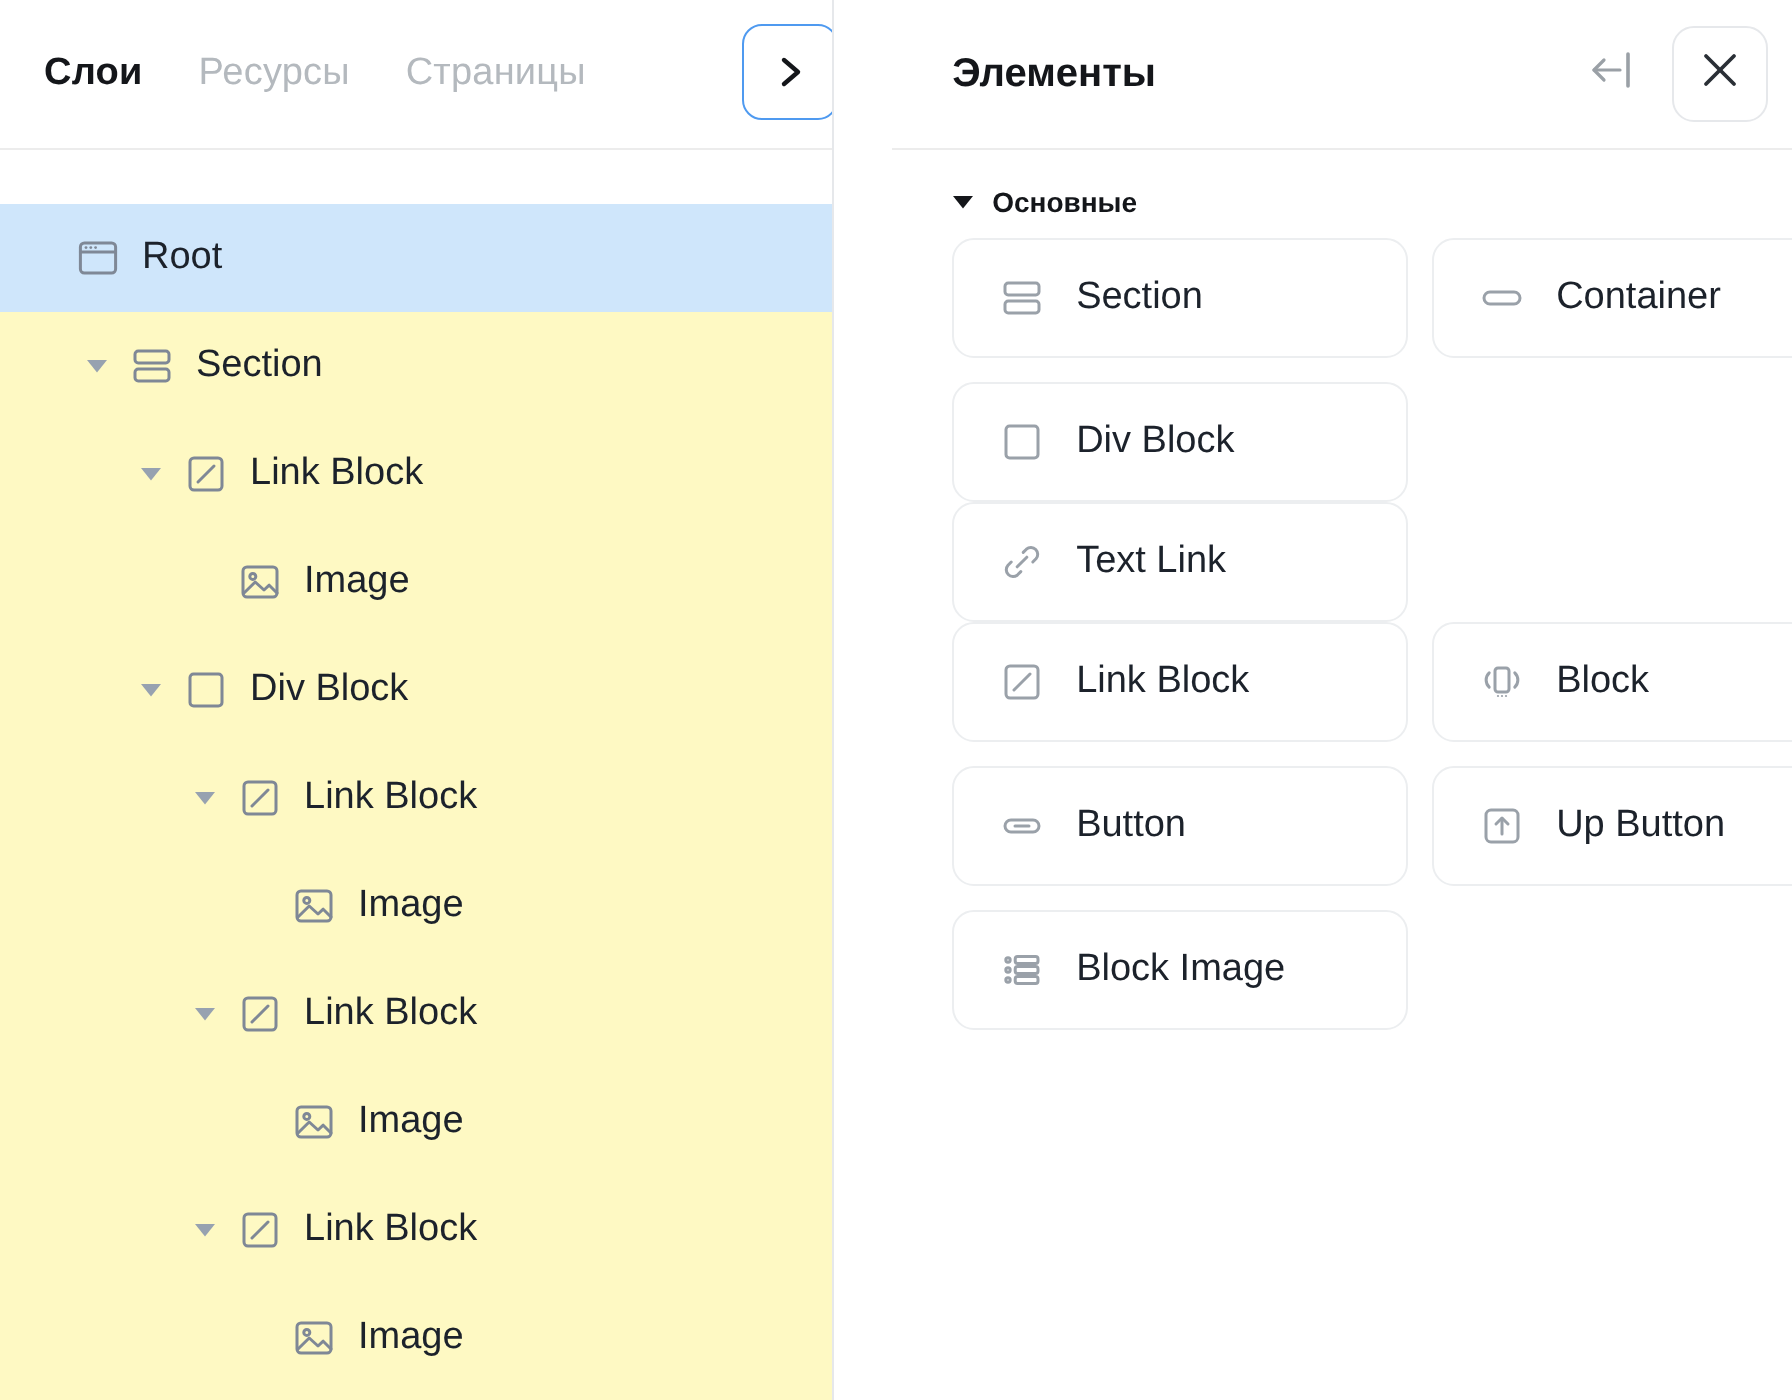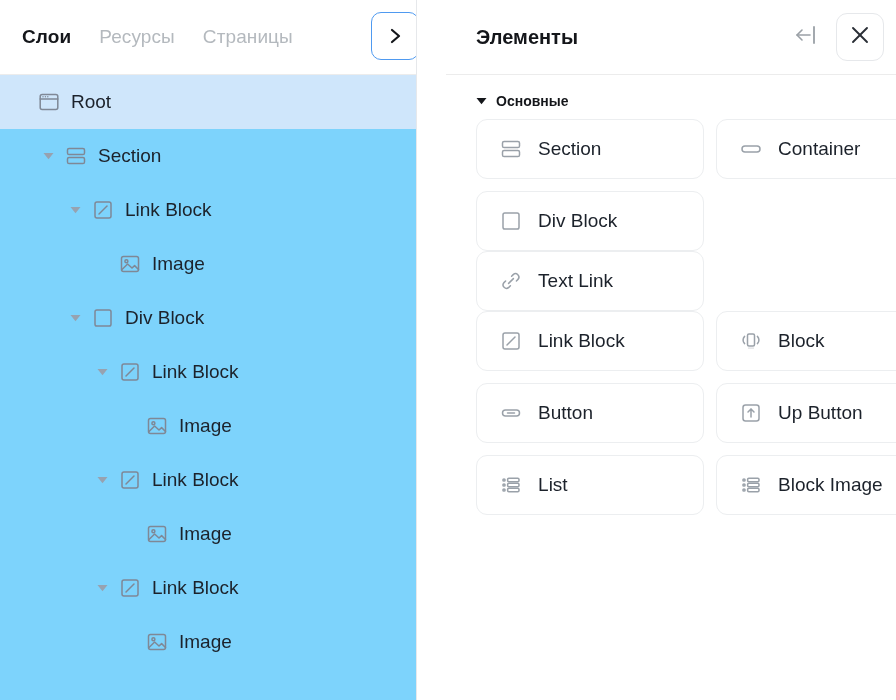--- a/index.html
+++ b/index.html
@@ -45,23 +45,24 @@
     border: 1.5px solid #4f9af0;
     border-radius: 10px;
     background: #fff;
     display: flex; align-items: center; justify-content: center;
     cursor: pointer;
   }
   .tab-next-btn svg { display: block; }
 
   .tree {
     flex: 1;
-    background: #7dd3fc;
+    background: #fef9c3;
     overflow: hidden;
     padding-bottom: 4px;
+    margin-top: 27px;
   }
   .tree-row {
     display: flex; align-items: center;
     height: 54px;
     padding-right: 10px;
     cursor: pointer;
     font-size: 19px;
     color: #1c222b;
   }
   .tree-row.selected { background: #cfe6fb; }
@@ -449,33 +450,20 @@
               <span class="card-icon">
                 <svg width="22" height="22" viewBox="0 0 22 22" fill="none" stroke="#9aa1a9" stroke-width="1.5" stroke-linecap="round" stroke-linejoin="round">
                   <circle cx="4" cy="6" r="1.1"></circle>
                   <circle cx="4" cy="11" r="1.1"></circle>
                   <circle cx="4" cy="16" r="1.1"></circle>
                   <rect x="7.6" y="4.3" width="11.4" height="3.4" rx="1.2"></rect>
                   <rect x="7.6" y="9.3" width="11.4" height="3.4" rx="1.2"></rect>
                   <rect x="7.6" y="14.3" width="11.4" height="3.4" rx="1.2"></rect>
                 </svg>
               </span>
-              <span class="card-label">List</span>
-            </div>
-            <div class="card">
-              <span class="card-icon">
-                <svg width="22" height="22" viewBox="0 0 22 22" fill="none" stroke="#9aa1a9" stroke-width="1.5" stroke-linecap="round" stroke-linejoin="round">
-                  <circle cx="4" cy="6" r="1.1"></circle>
-                  <circle cx="4" cy="11" r="1.1"></circle>
-                  <circle cx="4" cy="16" r="1.1"></circle>
-                  <rect x="7.6" y="4.3" width="11.4" height="3.4" rx="1.2"></rect>
-                  <rect x="7.6" y="9.3" width="11.4" height="3.4" rx="1.2"></rect>
-                  <rect x="7.6" y="14.3" width="11.4" height="3.4" rx="1.2"></rect>
-                </svg>
-              </span>
               <span class="card-label">Block Image</span>
             </div>
           </div>
         </div>
       </div>
   </div>
 
 </div>
 
 </body></html>

